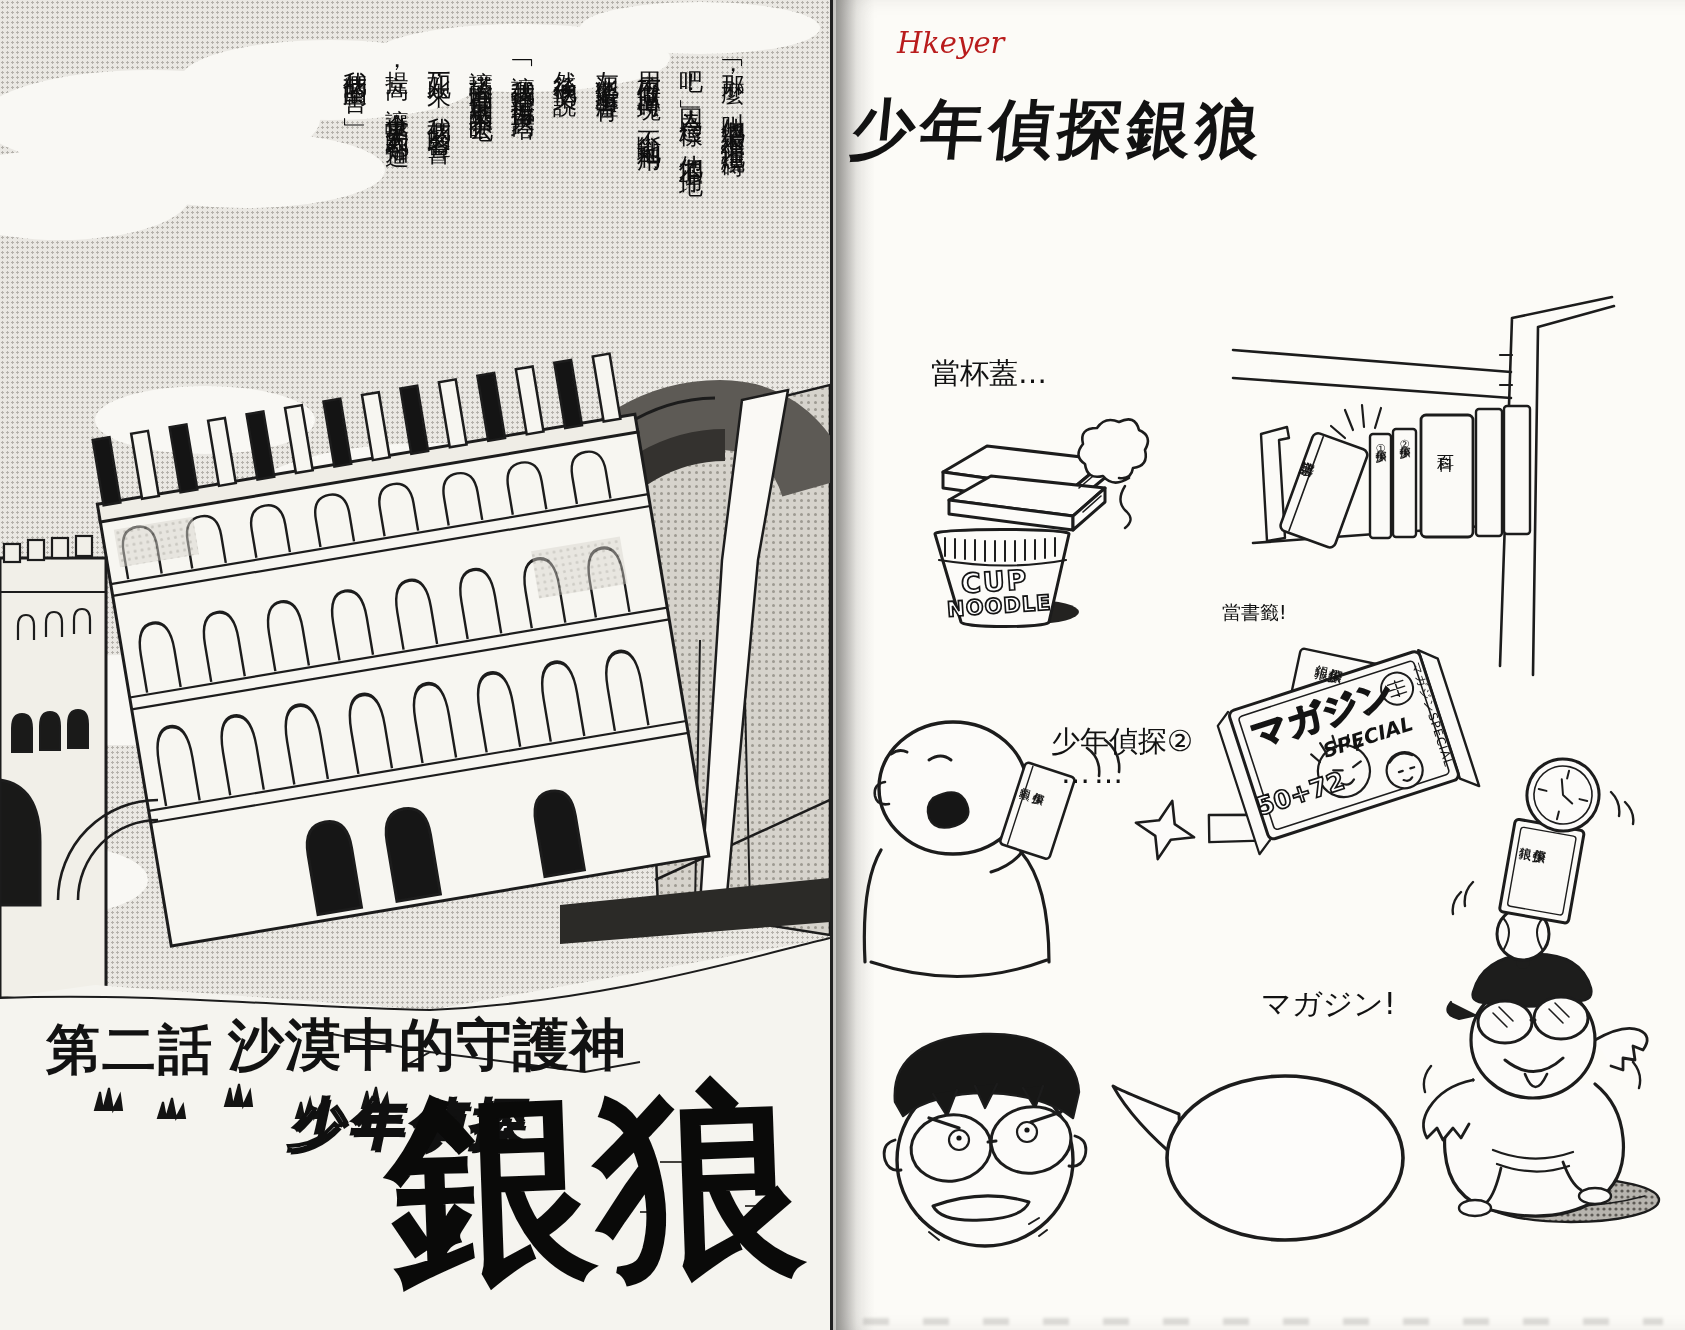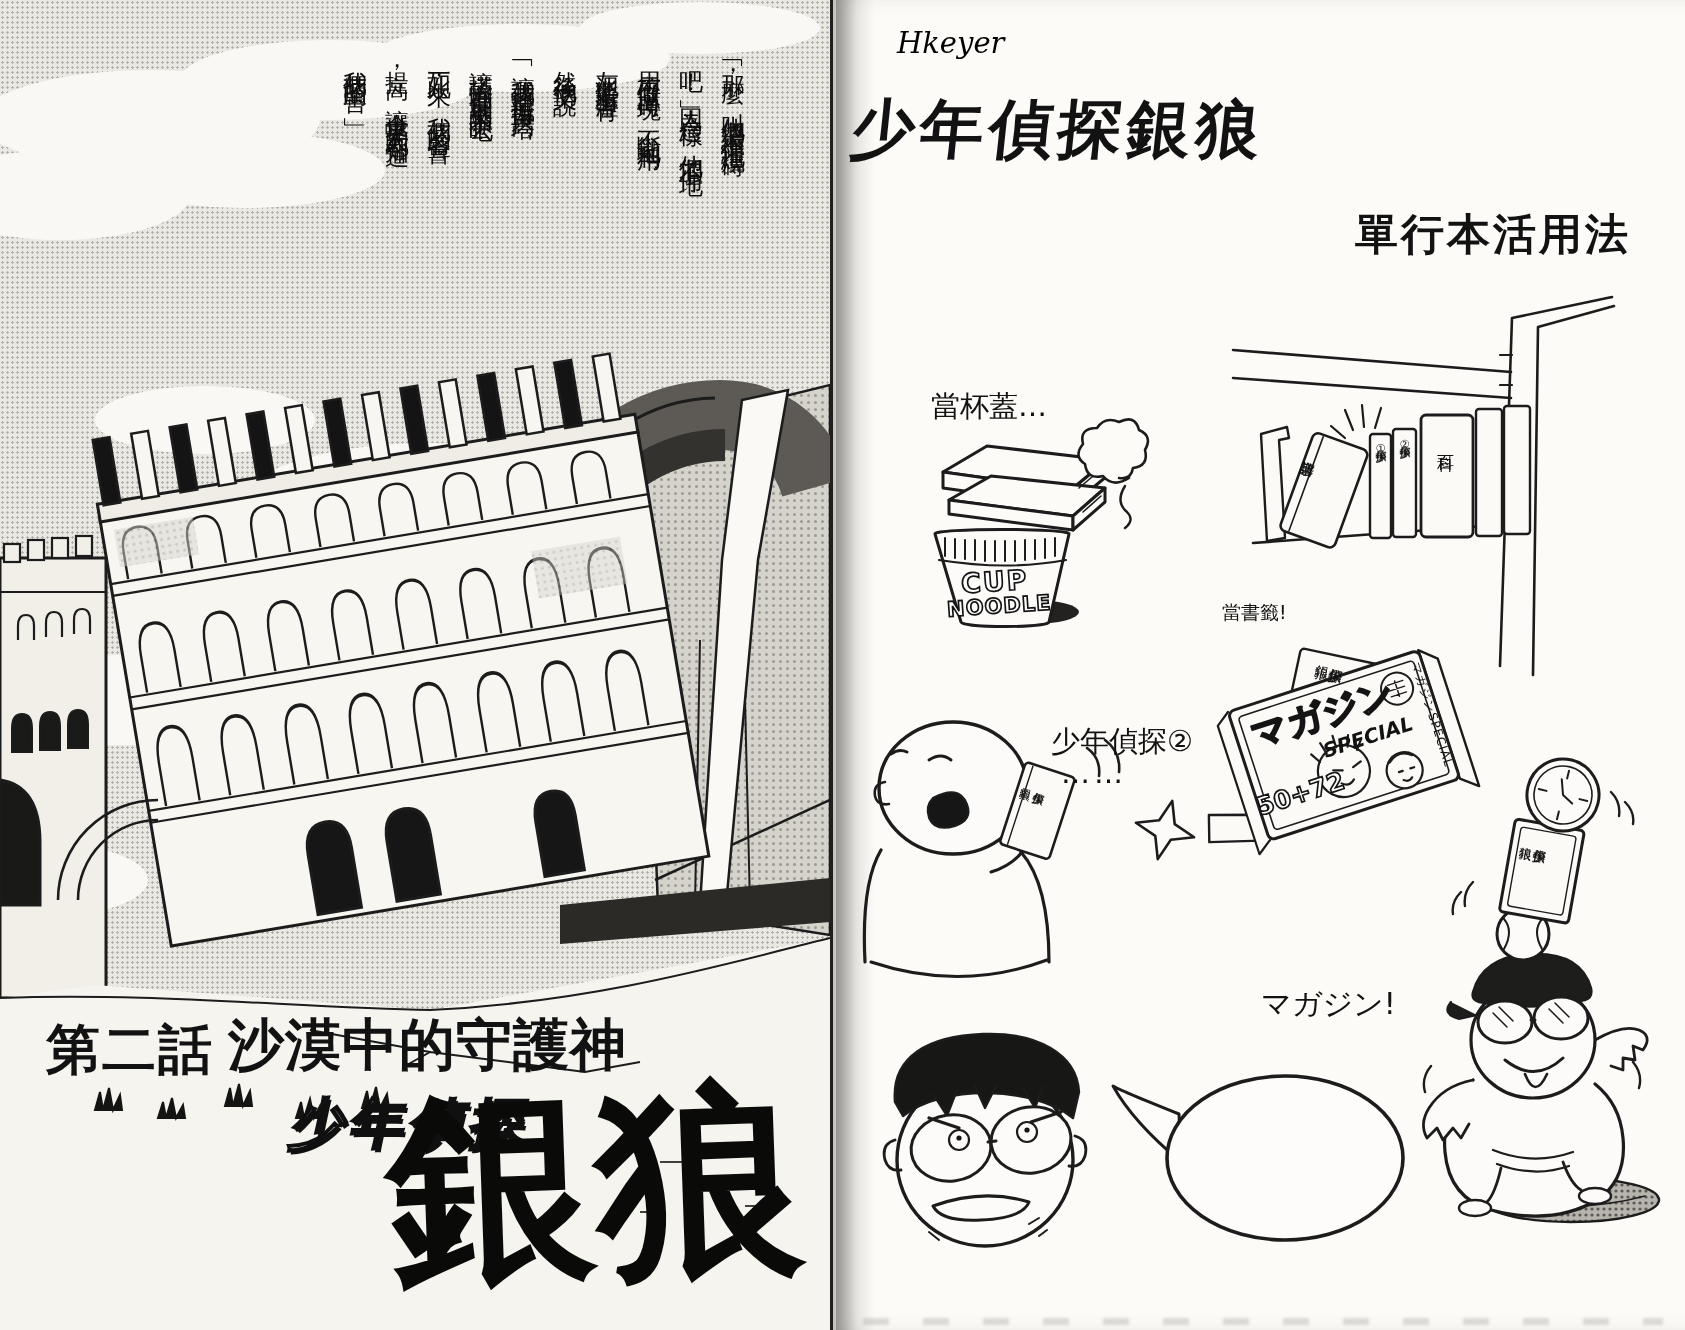--- a/index.html
+++ b/index.html
@@ -16,21 +16,21 @@
   .txt{position:absolute;color:#121212;white-space:nowrap;z-index:6;}
   .vtx{writing-mode:vertical-rl;text-orientation:upright;}
   .narration{position:absolute;left:334px;top:52px;height:430px;z-index:6;
     writing-mode:vertical-rl;text-orientation:upright;color:#0e0e0e;
     font-size:24px;line-height:42px;letter-spacing:4.5px;font-weight:500;}
   .narration .col{margin:0;}
   .heavy{font-weight:bold;}
   .outline-text{color:#fff;-webkit-text-stroke:2.5px #101010;
     text-shadow:3px 3px 0 #101010;font-weight:bold;}
   .bubble{color:#fff;-webkit-text-stroke:1.7px #141414;font-weight:bold;}
-  .script{font-family:"DejaVu Serif",serif;font-style:italic;color:#000000;}
+  .script{font-family:"DejaVu Serif",serif;font-style:italic;color:#b91c1c;}
   .logo{font-weight:900;color:#0a0a09;line-height:.95;}
   .smallbook{font-size:12px;line-height:14px;letter-spacing:0px;}
   .bleed{position:absolute;left:30px;top:1318px;width:800px;height:7px;z-index:7;
     background:repeating-linear-gradient(90deg,rgba(90,88,84,.35) 0 26px,rgba(0,0,0,0) 26px 60px);
     filter:blur(1.5px);opacity:.55;}
   .gutter{position:absolute;left:836px;top:0;width:46px;height:1330px;z-index:8;
     background:linear-gradient(90deg,rgba(30,28,25,.30),rgba(30,28,25,.06) 45%,rgba(0,0,0,0) 85%);
     pointer-events:none;}
 </style>
 </head>
@@ -337,23 +337,22 @@
 
         <g>
           <path d="M346,1114 Q286,1090 280,1086 Q300,1122 348,1162 Z" fill="#fdfcfa" stroke-width="3"></path>
           <ellipse cx="452" cy="1158" rx="118" ry="82" fill="#fdfcfa" stroke-width="3.6"></ellipse>
         </g>
       </g>
     </svg>
 
     <div class="txt script" style="left:64px;top:26px;font-size:29px;">Hkeyer</div>
     <div class="txt heavy" style="left:18px;top:86px;font-size:64px;letter-spacing:5px;transform:skewX(-6deg);">少年偵探銀狼</div>
-    <div class="txt heavy" style="left:522px;top:206px;font-size:43px;letter-spacing:3px;">單行本活用法</div>
-
-    <div class="txt" style="left:98px;top:387px;font-size:29px;">當杯蓋…</div>
+
+    <div class="txt" style="left:98px;top:354px;font-size:29px;">當杯蓋…</div>
     <div class="txt bubble" style="left:128px;top:566px;font-size:27px;letter-spacing:2px;transform:rotate(-4deg);">CUP</div>
     <div class="txt bubble" style="left:114px;top:594px;font-size:21px;letter-spacing:1px;transform:rotate(-4deg);">NOODLE</div>
 
     <div class="txt vtx smallbook" style="left:474px;top:452px;font-size:14px;transform:rotate(20deg);">諺語字典</div>
     <div class="txt vtx smallbook" style="left:540px;top:442px;font-size:11px;">少年偵探①</div>
     <div class="txt vtx smallbook" style="left:564px;top:438px;font-size:11px;">少年偵探②</div>
     <div class="txt vtx" style="left:602px;top:442px;font-size:17px;">百科</div>
 
     <div class="txt" style="left:389px;top:600px;font-size:19px;">當書籤!</div>
     <div class="txt bubble" style="left:412px;top:714px;font-size:36px;transform:rotate(-18deg);transform-origin:left top;-webkit-text-stroke:2px #141414;">マガジン</div>

